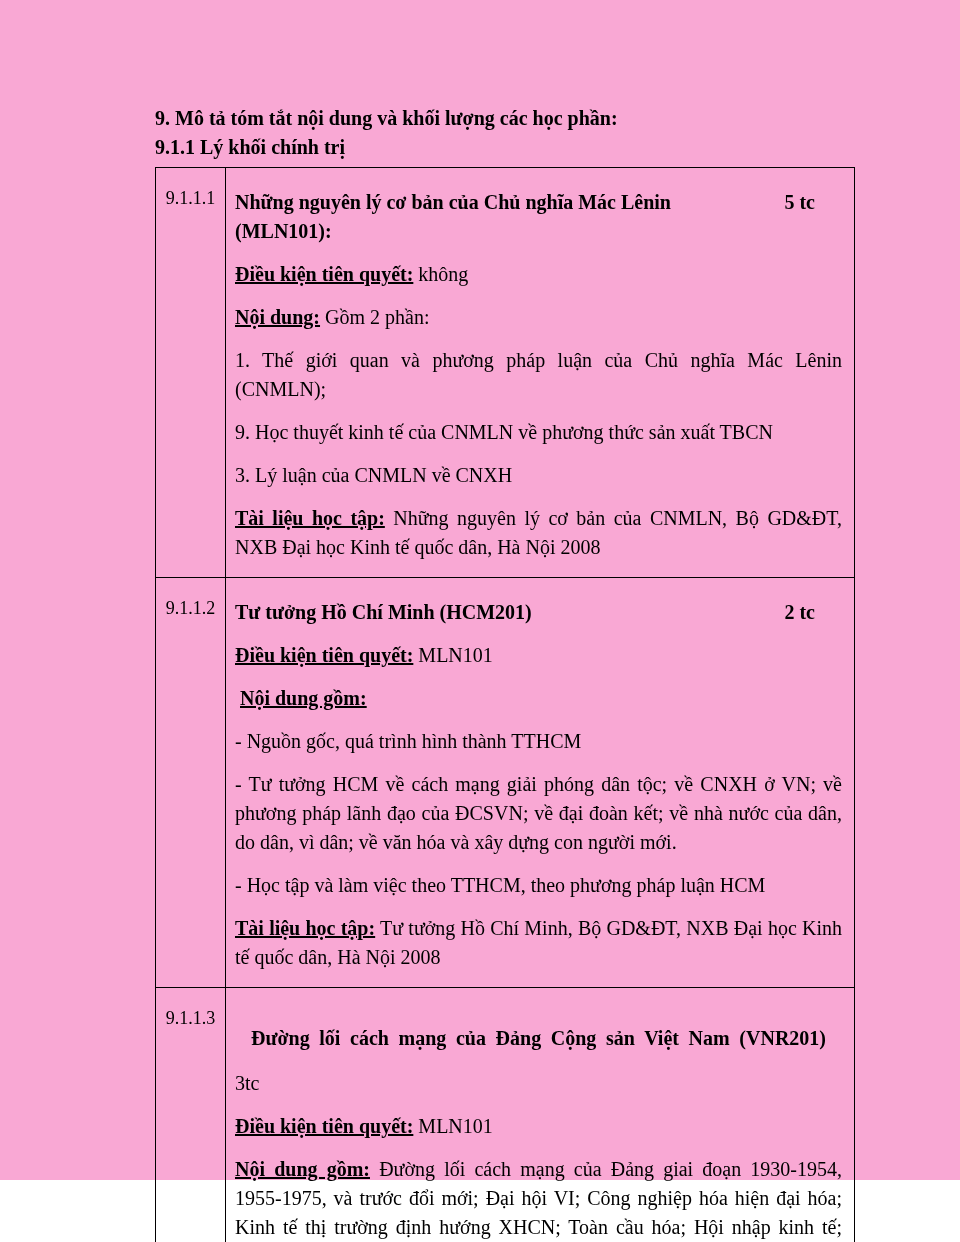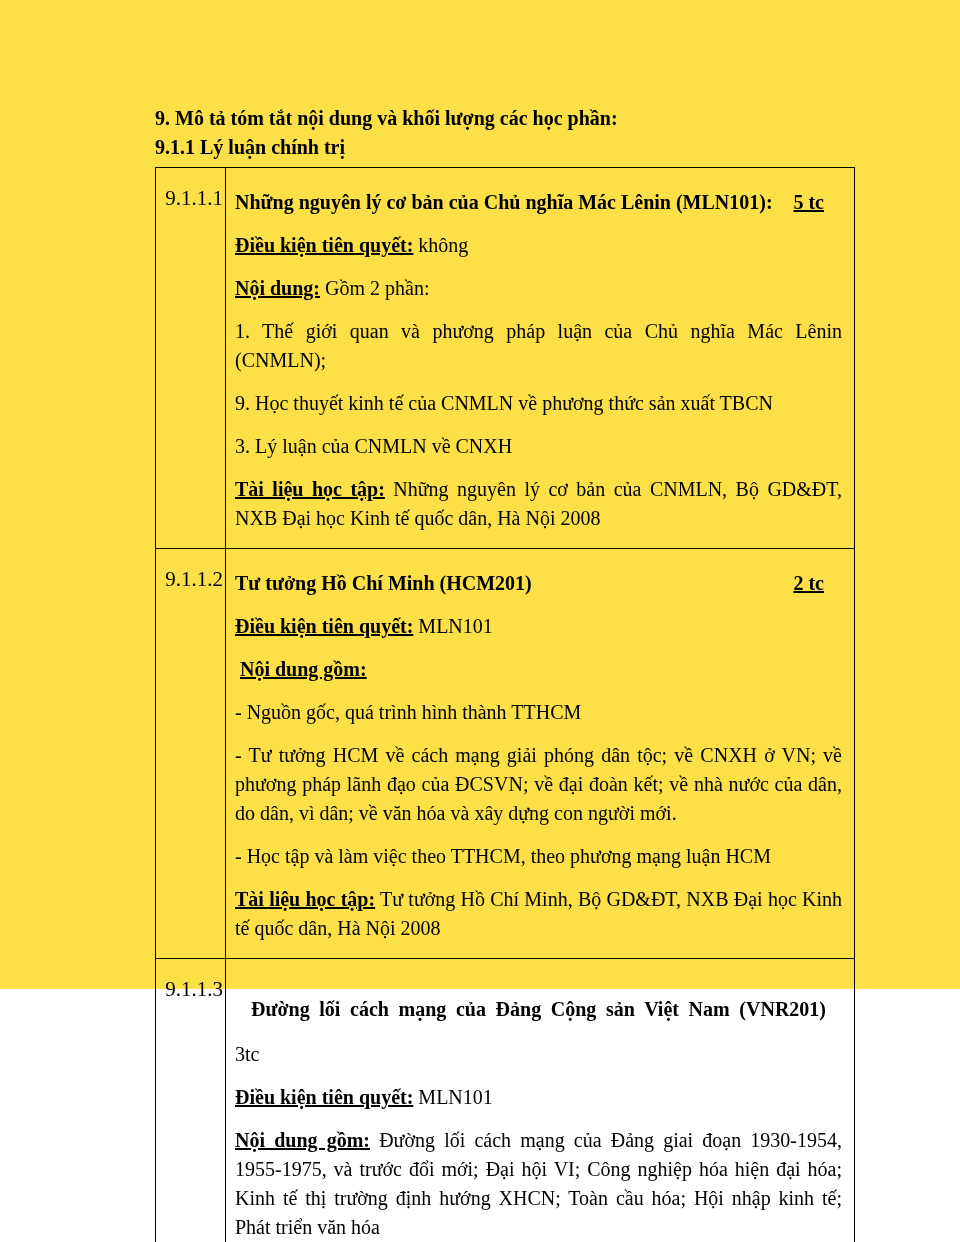--- a/index.html
+++ b/index.html
@@ -10,22 +10,22 @@
   body {
     width: 960px;
     height: 1242px;
     font-family: "Liberation Serif", "DejaVu Serif", serif;
     color: #000000;
     overflow: hidden;
   }
   .page {
     position: relative;
     width: 960px;
-    height: 989px;
-    background: #fde047;
+    height: 1180px;
+    background: #f9a8d4;
   }
   .content {
     position: absolute;
     left: 155px;
     top: 104px;
     width: 704px;
   }
   .heading {
     font-size: 20px;
     font-weight: 700;
@@ -38,40 +38,39 @@
     table-layout: fixed;
     width: 699px;
     margin-top: 5px;
     font-size: 20px;
   }
   table.course-table td {
     border: 1px solid #000000;
     vertical-align: top;
   }
   td.num-cell {
-    text-align: right;
+    text-align: center;
     padding: 16px 2px 0 2px;
-    font-size: 21px;
+    font-size: 18px;
     line-height: 29px;
   }
   td.body-cell {
     padding: 20px 12px 1px 9px;
   }
   .title-line {
     display: flex;
     justify-content: space-between;
     font-weight: 700;
     line-height: 29px;
     margin: 0 0 14px 0;
   }
   .title-line .credits {
     margin-left: 20px;
-    margin-right: 18px;
+    margin-right: 27px;
     white-space: nowrap;
-    text-decoration: underline;
   }
   .title-just {
     font-weight: 700;
     line-height: 29px;
     text-align: justify;
     text-align-last: justify;
     margin: 16px;
   }
   .credits-line {
     font-weight: 400;
@@ -99,21 +98,21 @@
     line-height: 28px;
   }
 </style>
 </head>
 <body>
 
 <div class="page">
   <div class="content">
 
     <p class="heading">9. Mô tả tóm tắt nội dung và khối lượng các học phần:</p>
-    <p class="heading">9.1.1 Lý luận chính trị</p>
+    <p class="heading">9.1.1 Lý khối chính trị</p>
 
     <table class="course-table">
       <colgroup>
         <col style="width:70px">
         <col style="width:629px">
       </colgroup>
 
       <tbody>
           <tr>
         <td class="num-cell">9.1.1.1</td>
@@ -135,21 +134,21 @@
         <td class="num-cell">9.1.1.2</td>
         <td class="body-cell">
           <div class="title-line">
             <span>Tư tưởng Hồ Chí Minh (HCM201)</span>
             <span class="credits">2 tc</span>
           </div>
           <p class="para"><b class="plabel">Điều kiện tiên quyết:</b> <span>MLN101</span></p>
           <p class="para indent"><b class="plabel">Nội dung gồm:</b> <span></span></p>
           <p class="para"><span>- Nguồn gốc, quá trình hình thành TTHCM</span></p>
           <p class="para"><span>- Tư tưởng HCM về cách mạng giải phóng dân tộc; về CNXH ở VN; về phương pháp lãnh đạo của ĐCSVN; về đại đoàn kết; về nhà nước của dân, do dân, vì dân; về văn hóa và xây dựng con người mới.</span></p>
-          <p class="para"><span>- Học tập và làm việc theo TTHCM, theo phương mạng luận HCM</span></p>
+          <p class="para"><span>- Học tập và làm việc theo TTHCM, theo phương pháp luận HCM</span></p>
           <p class="para"><b class="plabel">Tài liệu học tập:</b> <span>Tư tưởng Hồ Chí Minh, Bộ GD&amp;ĐT, NXB Đại học Kinh tế quốc dân, Hà Nội 2008</span></p>
         </td>
       </tr>
 
       <tr>
         <td class="num-cell">9.1.1.3</td>
         <td class="body-cell">
           <div class="title-just">Đường lối cách mạng của Đảng Cộng sản Việt Nam (VNR201)</div>
           <div class="credits-line">3tc</div>
           <p class="para"><b class="plabel">Điều kiện tiên quyết:</b> <span>MLN101</span></p>

